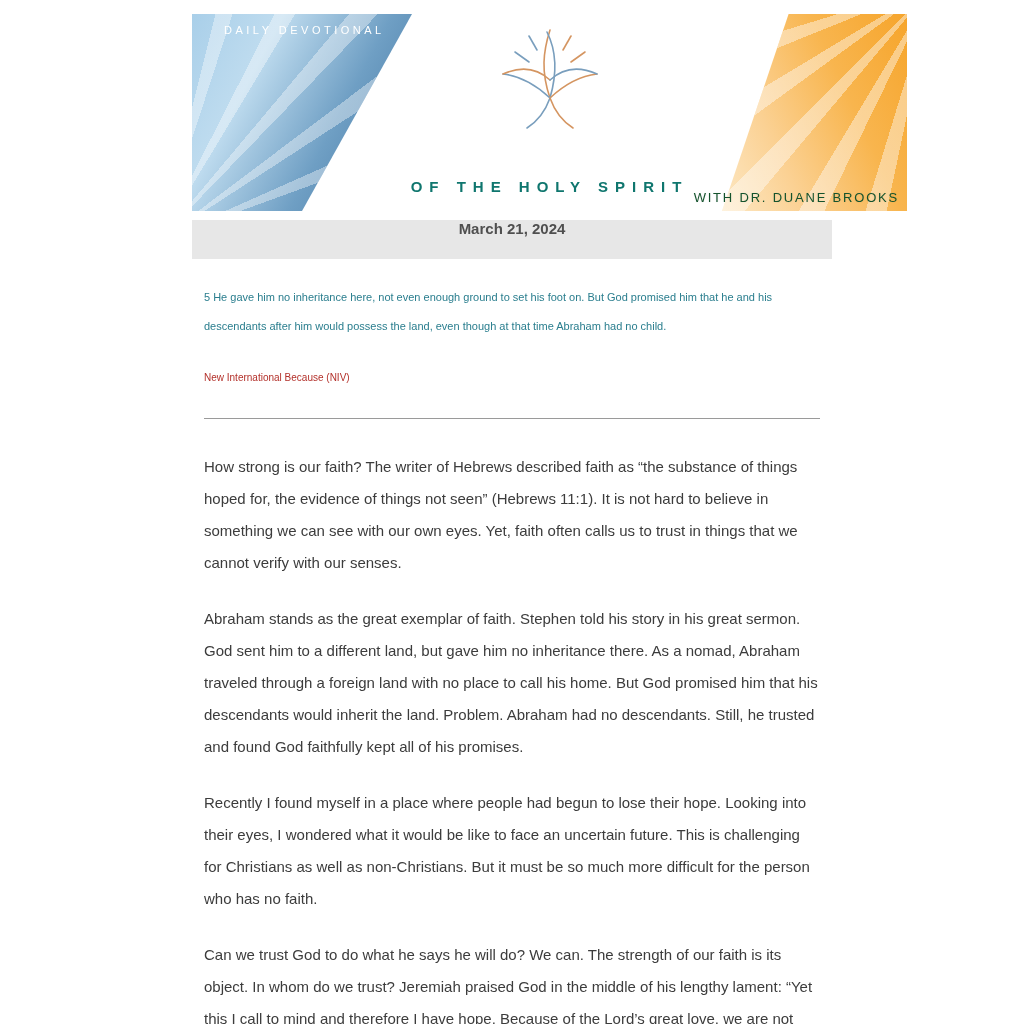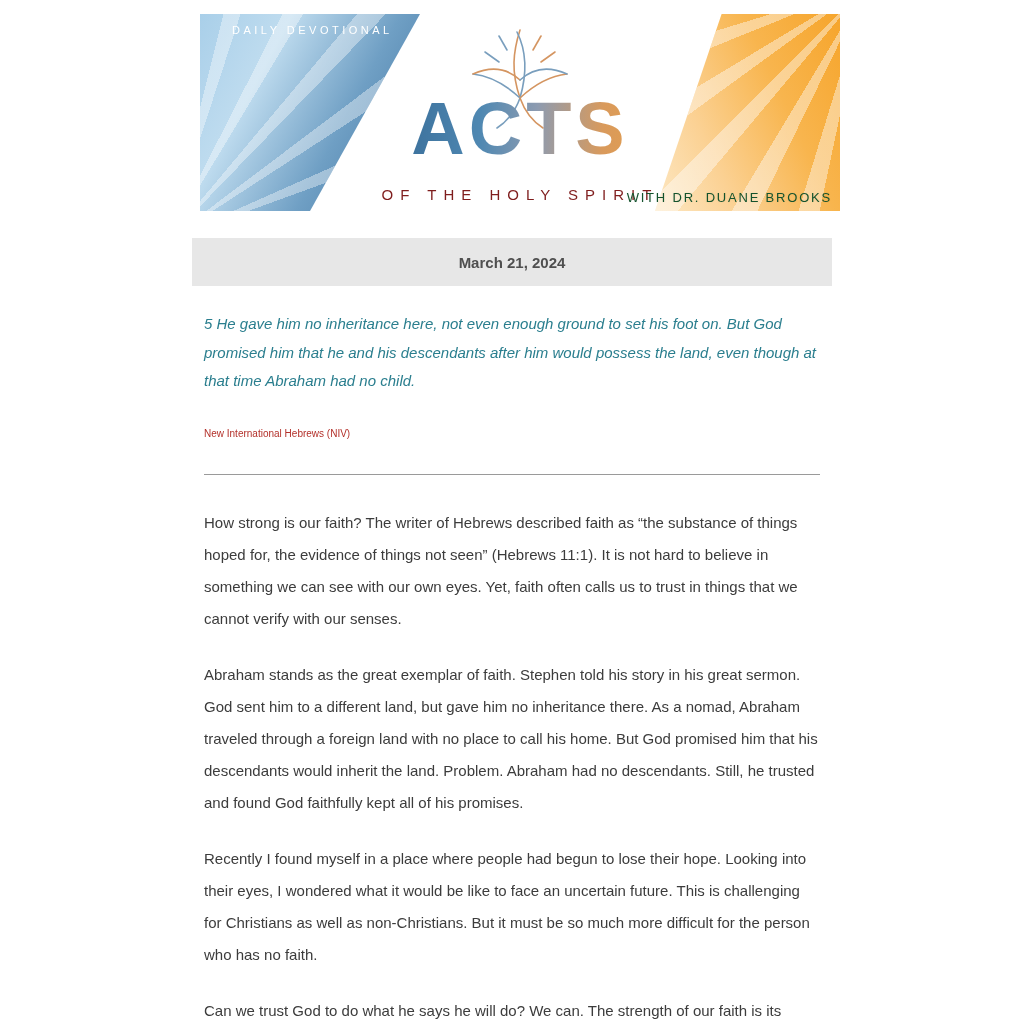--- a/index.html
+++ b/index.html
@@ -12,25 +12,24 @@
   .page {
     width: 640px;
     margin: 0 auto;
     padding-top: 14px;
     background: #ffffff;
   }
 
   
   .banner {
     position: relative;
-    width: 640px;
+    width: 715px;
     height: 197px;
     background: #ffffff;
     overflow: hidden;
-    margin-left: 8px;
   }
   .banner-left {
     position: absolute;
     left: 0; top: 0; bottom: 0;
     width: 220px;
     clip-path: polygon(0 0, 100% 0, 50% 100%, 0 100%);
     background:
       repeating-conic-gradient(from 205deg at -15% 115%,
         rgba(255,255,255,0.38) 0deg 4deg,
         rgba(255,255,255,0) 4deg 13deg),
@@ -100,56 +99,55 @@
     line-height: 1;
     color: #4b87b4;
     background: linear-gradient(92deg, #2f618d 0%, #4f88b2 38%, #8d9bb0 55%, #d99a5c 75%, #eda23e 100%);
     -webkit-background-clip: text;
     background-clip: text;
     -webkit-text-fill-color: transparent;
   }
   .logo-subtitle {
     position: absolute;
     left: 0; right: 0;
-    top: 172px;
+    top: 164px;
     font-size: 15px;
     letter-spacing: 7px;
-    color: #7f1d1d;
-    font-weight: 400;
+    color: #0f766e;
+    font-weight: 700;
     white-space: nowrap;
   }
 
   
   .date-bar {
-    margin-top: 27px;
-    height: 48px;
+    margin-top: 9px;
+    height: 39px;
     background: #e7e7e7;
     display: flex;
-    align-items: center;
+    align-items: flex-start;
     justify-content: center;
   }
   .date-bar span {
     font-size: 15px;
     font-weight: 700;
     color: #4f4f4f;
   }
 
   
   .content {
     padding: 24px 12px 20px 12px;
   }
   .scripture-ref {
     font-size: 15.5px;
     color: #1a1a1a;
     margin-bottom: 13px;
   }
   .verse {
-    font-style: italic;
     color: #2a7e8e;
-    font-size: 15px;
+    font-size: 11px;
     line-height: 28.5px;
     margin-bottom: 32px;
   }
   .translation {
     color: #b3302a;
     font-size: 10px;
     margin-bottom: 0;
   }
   .divider {
     border: none;
@@ -185,34 +183,33 @@
           <path stroke="#d08a50" d="M65 78 C 80 64, 94 56, 112 54"></path>
           <path stroke="#6b94b6" d="M112 54 C 94 46, 78 48, 65 60"></path>
           <path stroke="#6b94b6" d="M65 78 C 60 92, 53 101, 42 108"></path>
           <path stroke="#d08a50" d="M65 78 C 70 92, 77 101, 88 108"></path>
           <path stroke="#6b94b6" d="M44 16 L 52 30"></path>
           <path stroke="#d08a50" d="M86 16 L 78 30"></path>
           <path stroke="#6b94b6" d="M30 32 L 44 42"></path>
           <path stroke="#d08a50" d="M100 32 L 86 42"></path>
         </g>
       </svg>
-      <div class="logo-title">ACTS</div>
       <div class="logo-subtitle">OF THE HOLY SPIRIT</div>
     </div>
 
     <div class="byline">WITH DR. DUANE BROOKS</div>
   </div>
 
   <div class="date-bar">
     <span>March 21, 2024</span>
   </div>
 
   <div class="content">
     <div class="verse">5 He gave him no inheritance here, not even enough ground to set his foot on. But God promised him that he and his descendants after him would possess the land, even though at that time Abraham had no child.</div>
-    <div class="translation">New International Hebrews (NIV)</div>
+    <div class="translation">New International Because (NIV)</div>
 
     <hr class="divider">
 
     <p class="para">How strong is our faith? The writer of Hebrews described faith as “the substance of things hoped for, the evidence of things not seen” (Hebrews 11:1). It is not hard to believe in something we can see with our own eyes. Yet, faith often calls us to trust in things that we cannot verify with our senses.</p>
     <p class="para">Abraham stands as the great exemplar of faith. Stephen told his story in his great sermon. God sent him to a different land, but gave him no inheritance there. As a nomad, Abraham traveled through a foreign land with no place to call his home. But God promised him that his descendants would inherit the land. Problem. Abraham had no descendants. Still, he trusted and found God faithfully kept all of his promises.</p>
     <p class="para">Recently I found myself in a place where people had begun to lose their hope. Looking into their eyes, I wondered what it would be like to face an uncertain future. This is challenging for Christians as well as non-Christians. But it must be so much more difficult for the person who has no faith.</p>
     <p class="para">Can we trust God to do what he says he will do? We can. The strength of our faith is its object. In whom do we trust? Jeremiah praised God in the middle of his lengthy lament: “Yet this I call to mind and therefore I have hope. Because of the Lord’s great love, we are not consumed. His compassions never fail. They are new every morning. Great is your faithfulness” (Lamentations 3:21-23). Paul would later declare to the Corinthians, “But God is faithful” (1 Corinthians 10:13).</p>
   </div>
 
 </div>

